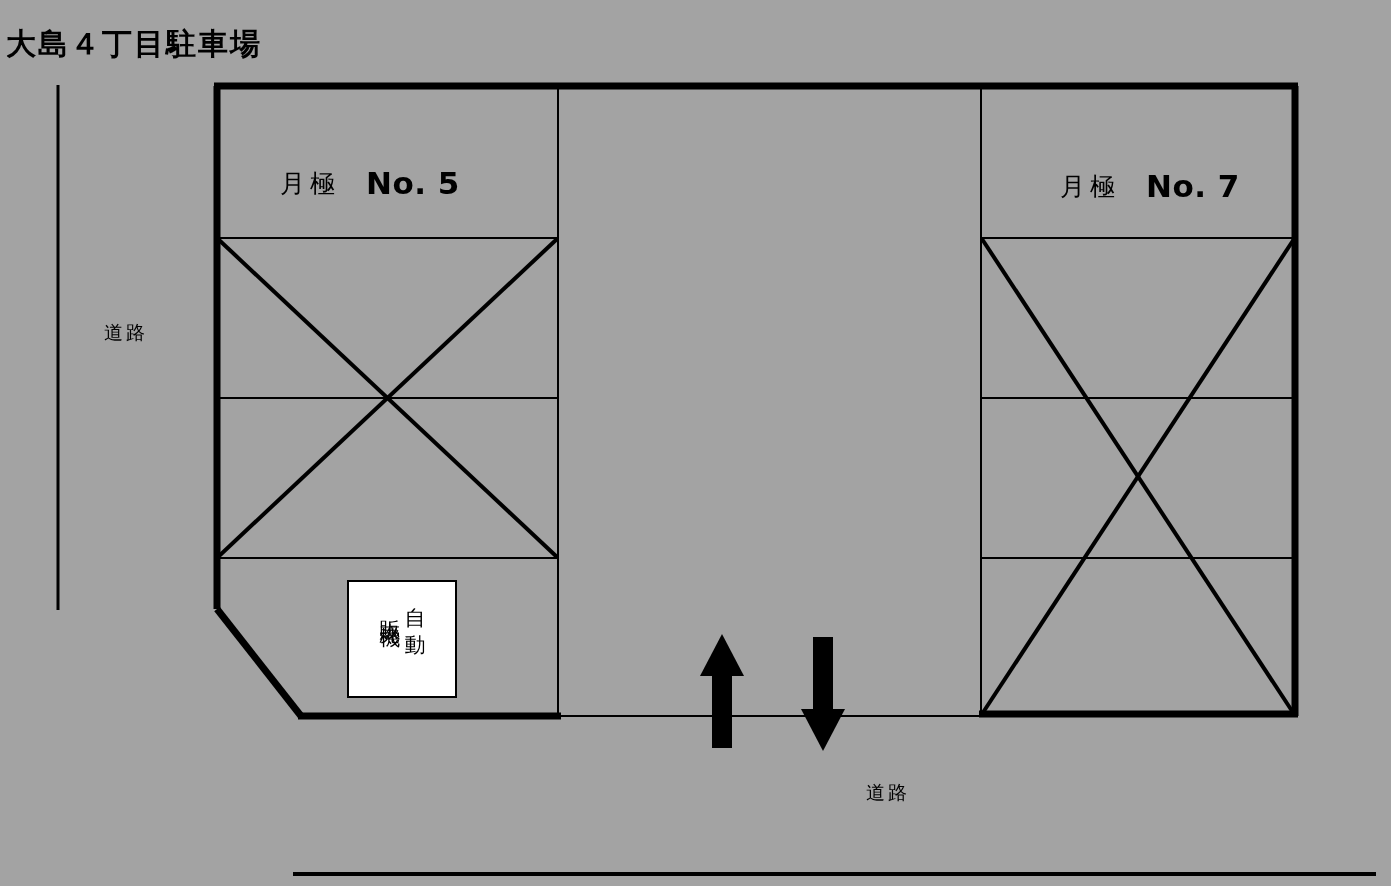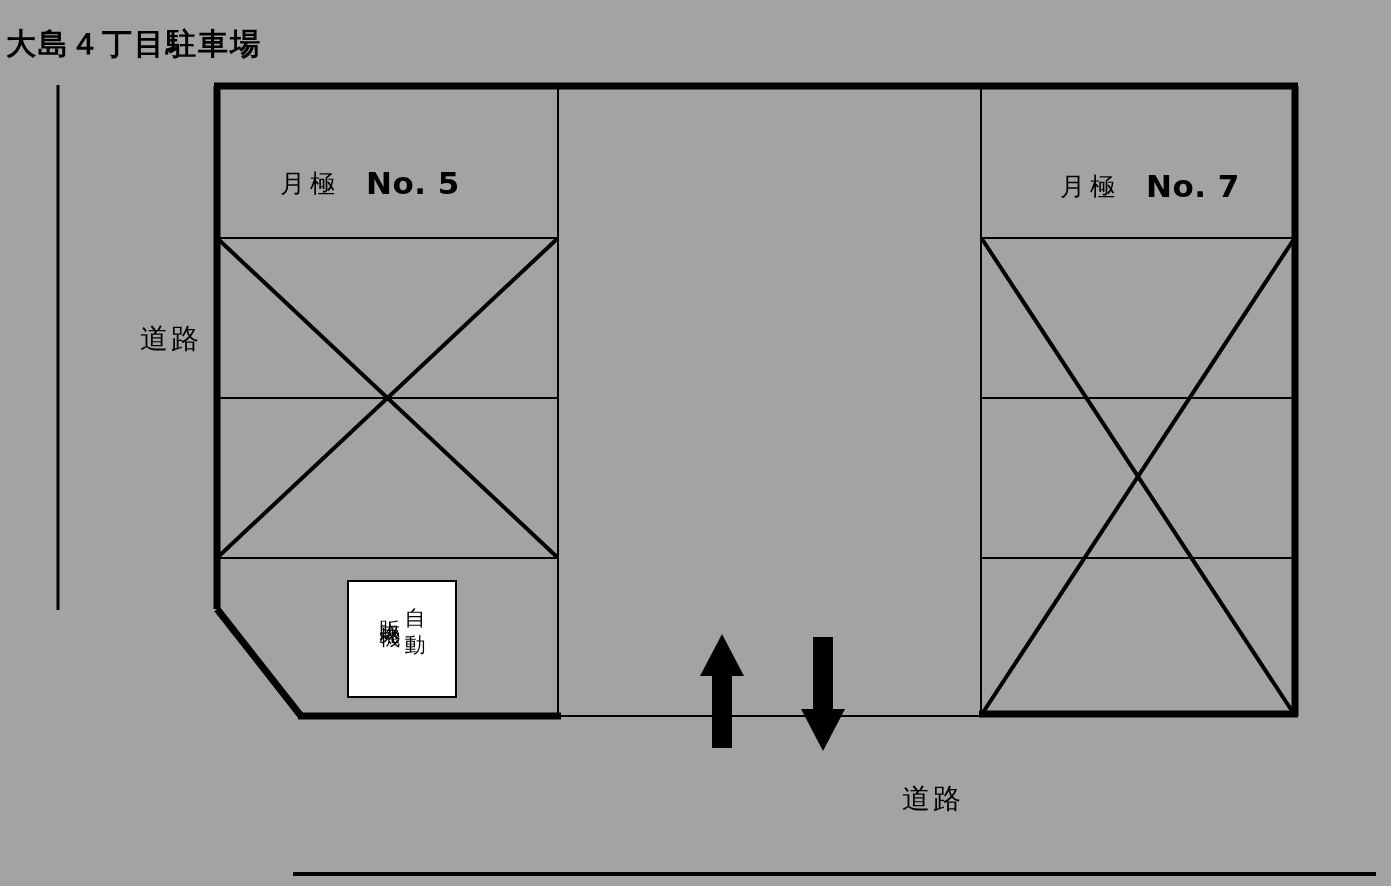--- a/index.html
+++ b/index.html
@@ -66,23 +66,22 @@
     font-size: 31px;
     font-weight: 700;
     letter-spacing: 0.5px;
   }
 
   #label-no5 { left: 280px; top: 165px; }
   #label-no6 { left: 1060px; top: 168px; }
 
   .road-label {
     font-family: Liberation Serif, serif;
-    font-size: 28px;
+    font-size: 19px;
     letter-spacing: 3px;
-    margin-left: 36px;
   }
   #road-left  { left: 104px; top: 320px; }
   #road-bottom{ left: 866px; top: 780px; }
 
   
   #vending-box {
     position: absolute;
     left: 347px;
     top: 580px;
     width: 110px;

